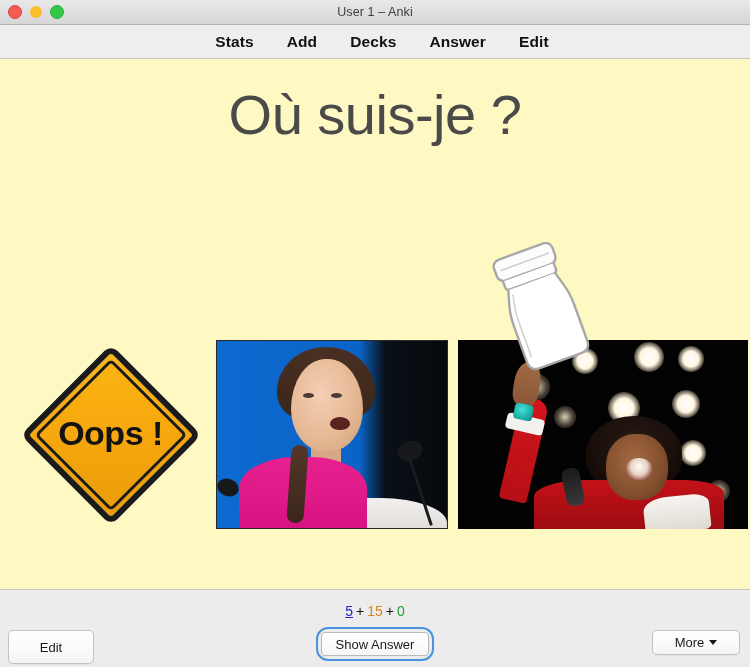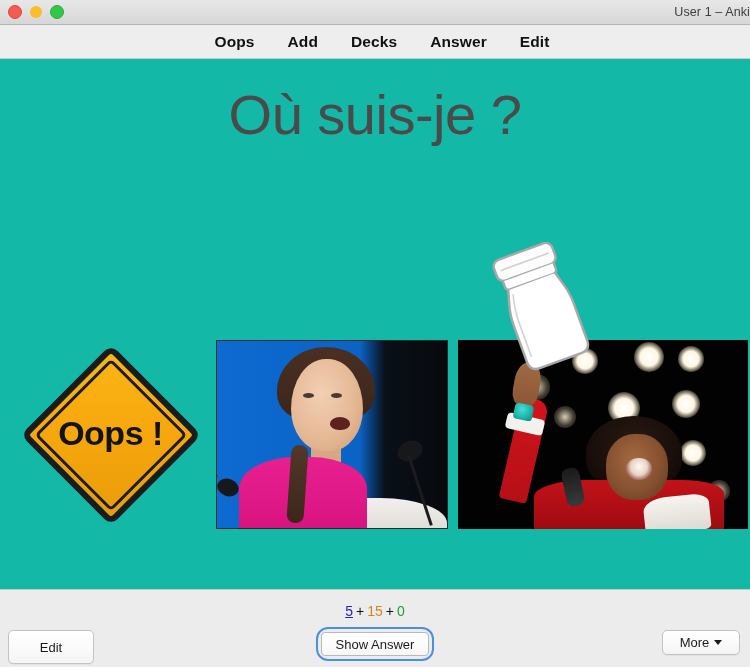--- a/index.html
+++ b/index.html
@@ -26,21 +26,21 @@
 
   
   .titlebar {
     position: relative;
     height: 25px;
     flex: 0 0 25px;
     background: linear-gradient(to bottom, #e8e8e8 0%, #d6d6d6 100%);
     border-bottom: 1px solid #b4b4b4;
     display: flex;
     align-items: center;
-    justify-content: flex-end;
+    justify-content: center;
     box-sizing: border-box;
   }
   .traffic {
     position: absolute;
     left: 8px;
     top: 0;
     height: 24px;
     display: flex;
     align-items: center;
     gap: 8px;
@@ -81,21 +81,21 @@
     color: #111111;
     letter-spacing: 0.1px;
     cursor: pointer;
     user-select: none;
   }
 
   
   .card-area {
     position: relative;
     flex: 1 1 auto;
-    background: #14b8a6;
+    background: #fef9c3;
     overflow: hidden;
   }
   .question {
     position: absolute;
     top: 23px;
     left: 0;
     right: 0;
     text-align: center;
     font-size: 56px;
     color: #4a4a4a;
@@ -465,21 +465,21 @@
   }
   .btn-edit {
     left: 8px;
     top: 40px;
     width: 86px;
     height: 34px;
   }
   .btn-more {
     right: 10px;
     top: 40px;
-    width: 78px;
+    width: 88px;
     height: 25px;
     gap: 5px;
   }
   .caret {
     width: 0;
     height: 0;
     border-left: 4.5px solid transparent;
     border-right: 4.5px solid transparent;
     border-top: 5px solid #1a1a1a;
     display: inline-block;
@@ -519,21 +519,21 @@
   <div class="titlebar">
     <div class="traffic">
       <span class="light close"></span>
       <span class="light min"></span>
       <span class="light zoom"></span>
     </div>
     <span class="title-text">User 1 – Anki</span>
   </div>
 
   <div class="toolbar">
-    <span class="toolbar-item">Oops</span>
+    <span class="toolbar-item">Stats</span>
     <span class="toolbar-item">Add</span>
     <span class="toolbar-item">Decks</span>
     <span class="toolbar-item">Answer</span>
     <span class="toolbar-item">Edit</span>
   </div>
 
   <div class="card-area">
 
     <div class="question">Où suis-je ?</div>
 

